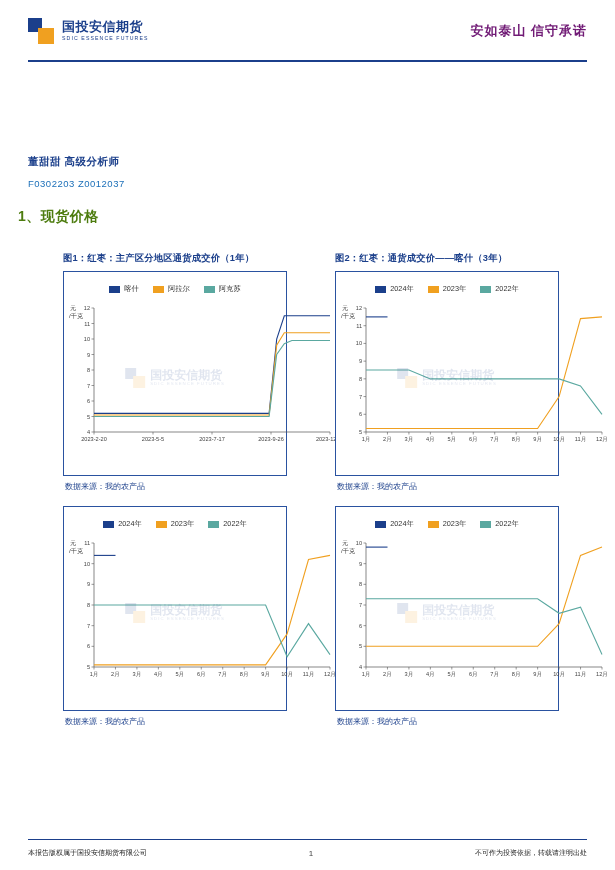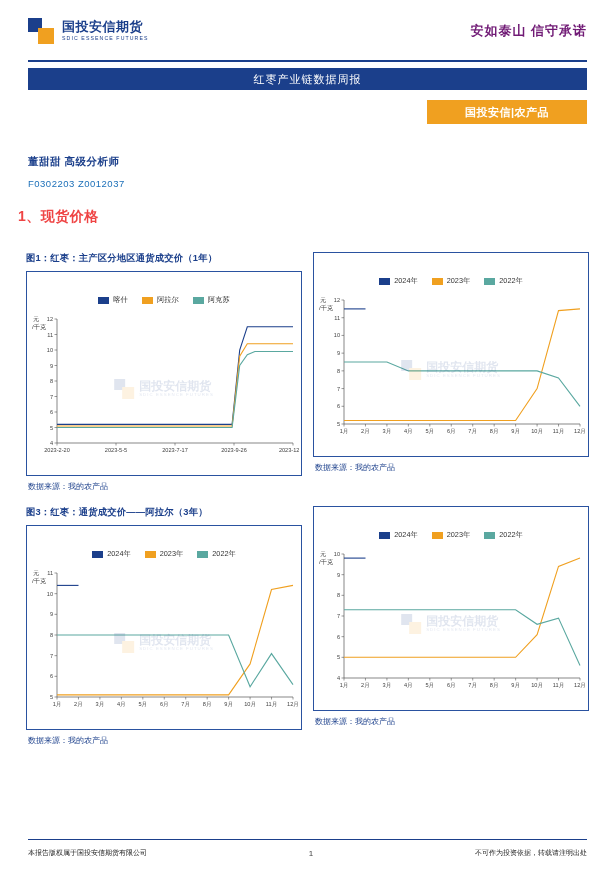--- a/index.html
+++ b/index.html
@@ -59,36 +59,36 @@
     font-size:10.5px; color:#1b3f8b; font-weight:bold; letter-spacing:0.5px;
   }
   .author-code {
     position:absolute; left:28px; top:178px;
     font-size:9.5px; color:#1b6fb8; letter-spacing:0.5px;
   }
 
   
   .section-h {
     position:absolute; left:18px; top:208px;
-    font-size:14px; font-weight:bold; color:#ef4444; letter-spacing:0.5px;
+    font-size:14px; font-weight:bold; color:#4d7c0f; letter-spacing:0.5px;
   }
 
   
   .charts {
     position:absolute; left:26px; top:252px; width:563px;
   }
   .chart-row { display:flex; gap:11px; margin-bottom:14px; }
-  .chart-cell { width:276px; }
+  .chart-cell { width:224px;margin-left:37px; }
   .chart-title {
     font-size:9.3px; font-weight:bold; color:#1b3f8b; margin-bottom:6px;
     letter-spacing:0.2px;
   }
   .chart-box {
     border:1px solid #2a52a0; height:205px; position:relative; background:#fff;
-    padding:12px 4px 2px 4px;
+    padding:1px 4px 2px 4px;
   }
   .legend {
     display:flex; justify-content:center; align-items:center; gap:14px;
     height:22px; margin-top:5px;
   }
   .legend-item { display:flex; align-items:center; gap:4px; font-size:7.3px; color:#333; }
   .legend-swatch { width:11px; height:7px; display:inline-block; }
 
   .plot { position:relative; width:100%; height:150px; }
   .plot svg { display:block; }
@@ -134,23 +134,21 @@
       <div class="logo-text">
         <div class="logo-cn">国投安信期货</div>
         <div class="logo-en">SDIC ESSENCE FUTURES</div>
       </div>
     </div>
     <div class="slogan">安如泰山 信守承诺</div>
   </div>
 
   <div class="rule"></div>
 
-  <div class="title-bar">红枣产业链数据周报</div>
-
-  <div class="tag">国投安信|农产品</div>
+
 
   <div class="author">董甜甜 高级分析师</div>
   <div class="author-code">F0302203  Z0012037</div>
 
   <div class="section-h">1、现货价格</div>
 
   <div class="charts">
     <div class="chart-row">
 
       <div class="chart-cell">
@@ -217,20 +215,21 @@
                 <div class="wm-cn">国投安信期货</div>
                 <div class="wm-en">SDIC ESSENCE FUTURES</div>
               </div>
             </div>
           </div>
         </div>
         <div class="src">数据来源：我的农产品</div>
       </div>
 
       <div class="chart-cell">
+        <div class="chart-title">图2：红枣：通货成交价——喀什（3年）</div>
         <div class="chart-box">
           <div class="legend">
             <div class="legend-item">
               <span class="legend-swatch" style="background:#1b3f8b"></span>
               <span>2024年</span>
             </div>
             <div class="legend-item">
               <span class="legend-swatch" style="background:#f0a020"></span>
               <span>2023年</span>
             </div>
@@ -301,21 +300,20 @@
             </div>
           </div>
         </div>
         <div class="src">数据来源：我的农产品</div>
       </div>
     </div>
 
     <div class="chart-row">
 
       <div class="chart-cell">
-        <div class="chart-title">图3：红枣：通货成交价——阿拉尔（3年）</div>
         <div class="chart-box">
           <div class="legend">
             <div class="legend-item">
               <span class="legend-swatch" style="background:#1b3f8b"></span>
               <span>2024年</span>
             </div>
             <div class="legend-item">
               <span class="legend-swatch" style="background:#f0a020"></span>
               <span>2023年</span>
             </div>

